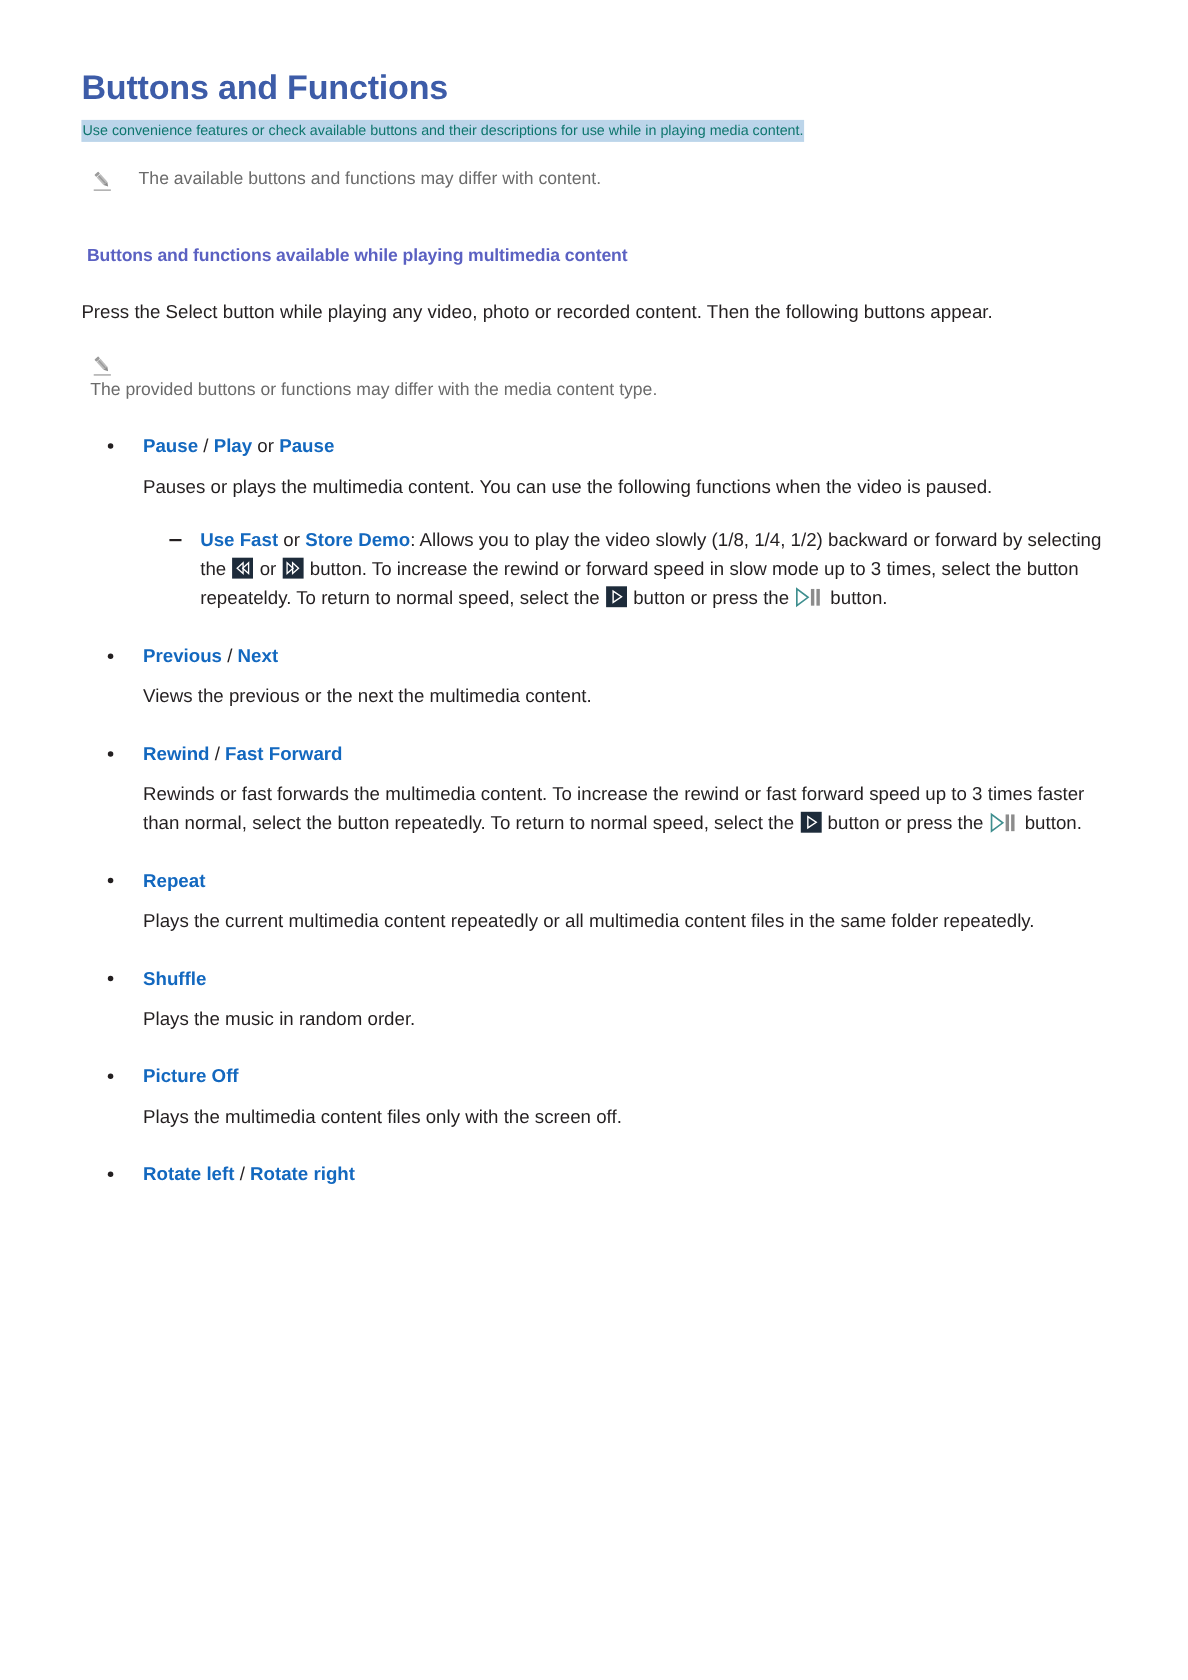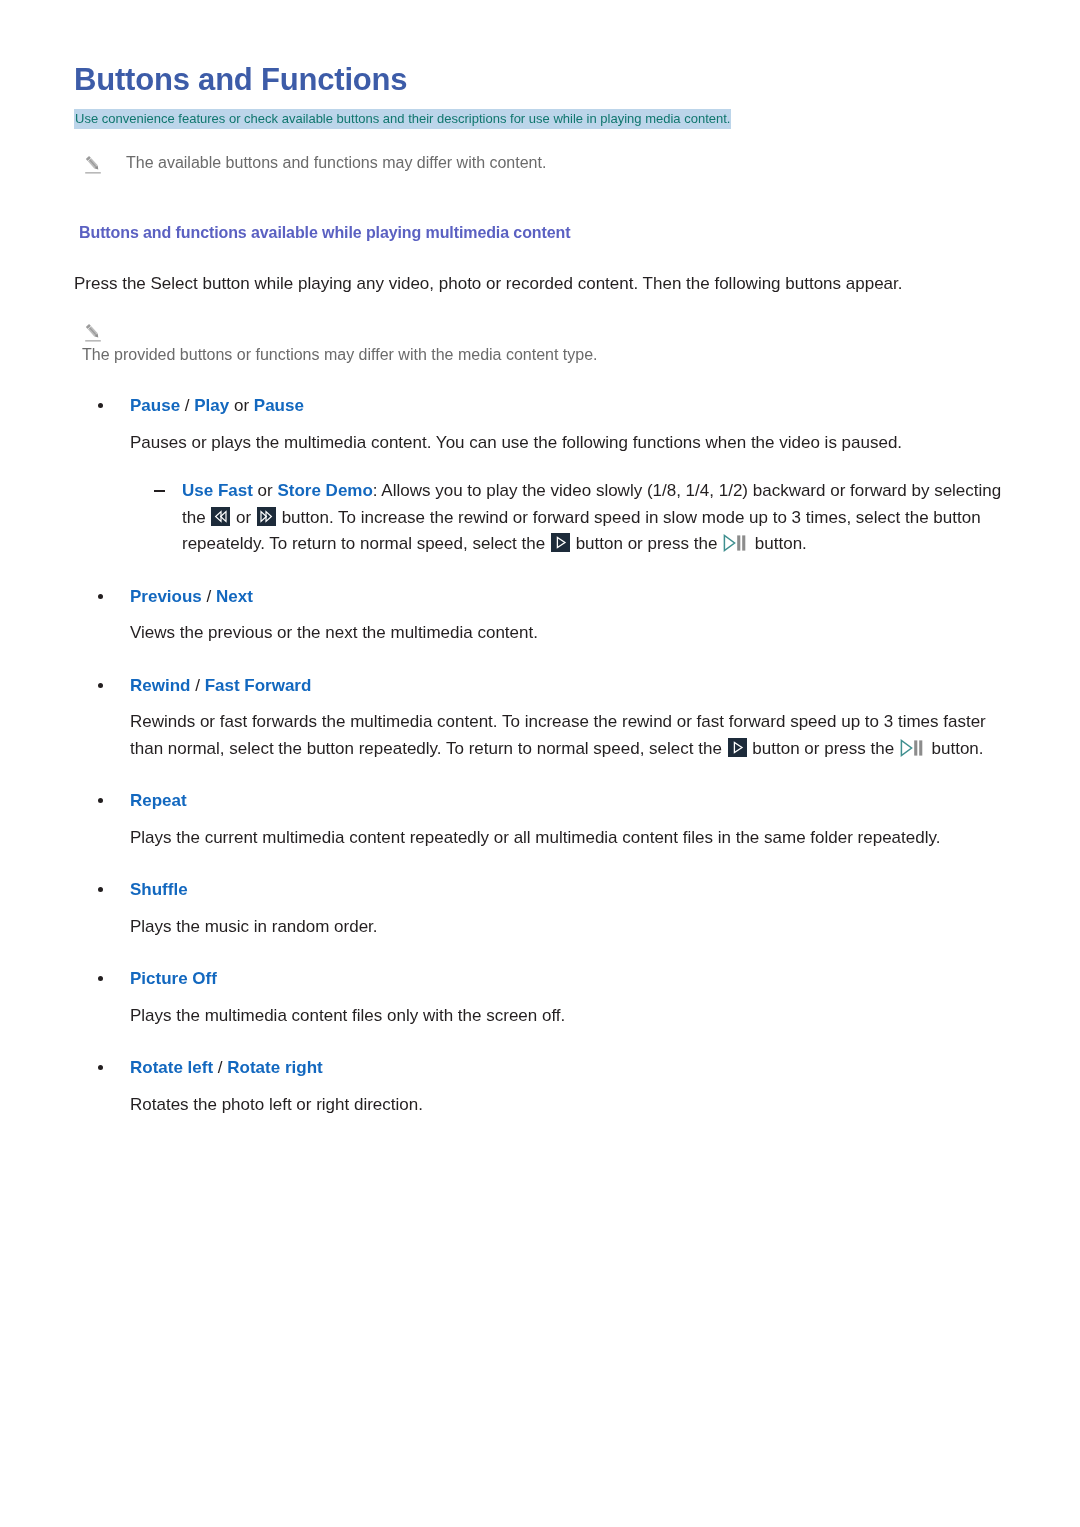--- a/index.html
+++ b/index.html
@@ -280,17 +280,16 @@
         <span class="lnk">Picture Off</span>
       </div>
       <div class="bullet-body">Plays the multimedia content files only with the screen off.</div>
     </div>
 
     <div class="bullet-block">
       <div class="bullet-head">
         <span class="dot"></span>
         <span class="lnk">Rotate left</span><span class="sep"> / </span><span class="lnk">Rotate right</span>
       </div>
-      <div class="bullet-body">Rotates the photo left or right direction.</div>
     </div>
 
   </div>
 </div>
 
 </body></html>

